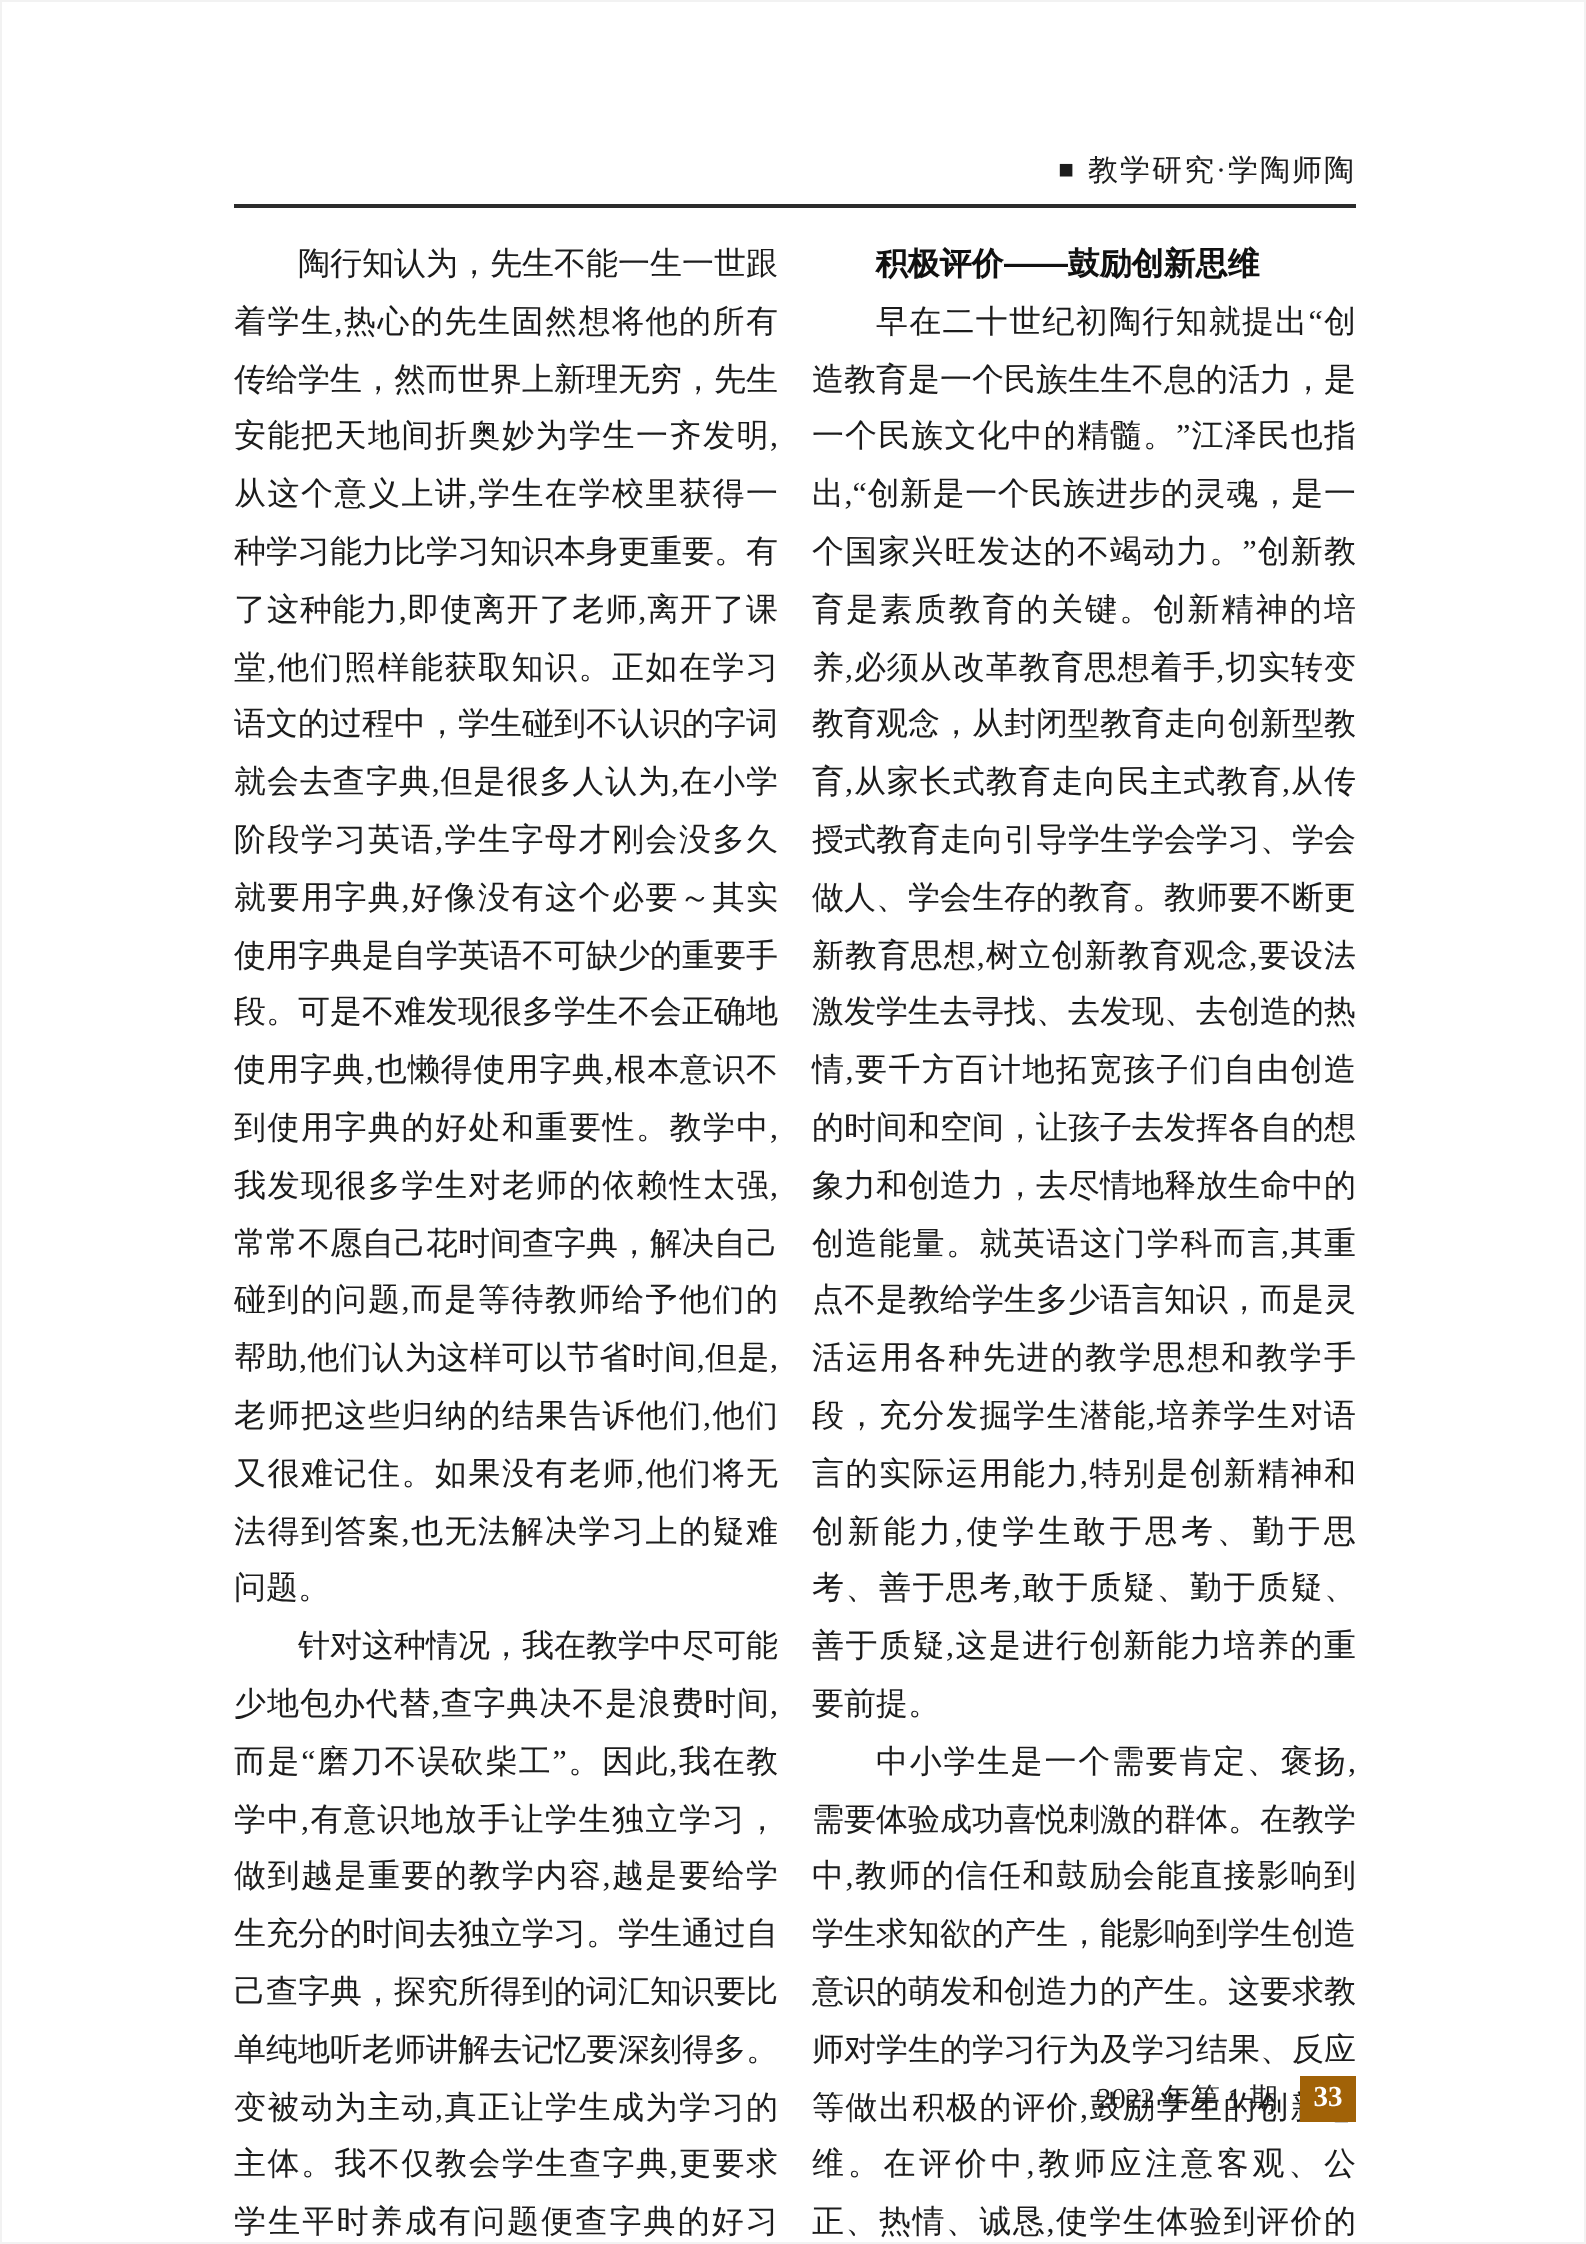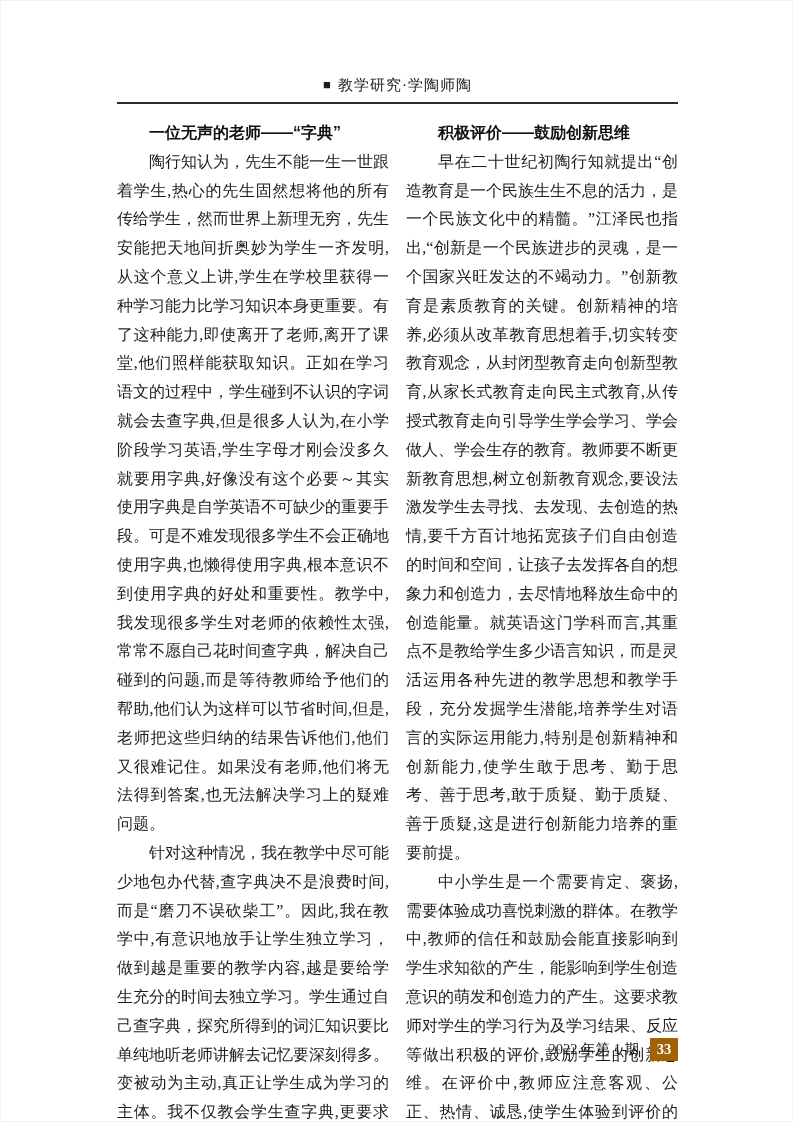--- a/index.html
+++ b/index.html
@@ -16,21 +16,21 @@
     box-shadow: inset 0 0 0 1px #f2f2f2;
     font-family: "Liberation Serif", serif;
   }
   .content {
     position: absolute;
     left: 117px;
     top: 76px;
     width: 561px;
   }
   .page-header {
-    text-align: center;
+    text-align: right;
     font-size: 15px;
     color: #1c1c1c;
     letter-spacing: 1px;
     padding-bottom: 7px;
     border-bottom: 2px solid #2b2b2b;
   }
   .page-header .marker {
     display: inline-block;
     transform: translateY(-1px);
     margin-right: 6px;
@@ -94,21 +94,20 @@
 
   <div class="content">
 
     <div class="page-header">
       <span class="marker">■</span><span>教学研究·学陶师陶</span>
     </div>
 
     <div class="columns">
 
       <div class="col">
-        <div class="sec-heading">一位无声的老师——“字典”</div>
         <p>陶行知认为，先生不能一生一世跟着学生,热心的先生固然想将他的所有传给学生，然而世界上新理无穷，先生安能把天地间折奥妙为学生一齐发明,从这个意义上讲,学生在学校里获得一种学习能力比学习知识本身更重要。有了这种能力,即使离开了老师,离开了课堂,他们照样能获取知识。正如在学习语文的过程中，学生碰到不认识的字词就会去查字典,但是很多人认为,在小学阶段学习英语,学生字母才刚会没多久就要用字典,好像没有这个必要～其实使用字典是自学英语不可缺少的重要手段。可是不难发现很多学生不会正确地使用字典,也懒得使用字典,根本意识不到使用字典的好处和重要性。教学中,我发现很多学生对老师的依赖性太强,常常不愿自己花时间查字典，解决自己碰到的问题,而是等待教师给予他们的帮助,他们认为这样可以节省时间,但是,老师把这些归纳的结果告诉他们,他们又很难记住。如果没有老师,他们将无法得到答案,也无法解决学习上的疑难问题。</p>
         <p>针对这种情况，我在教学中尽可能少地包办代替,查字典决不是浪费时间,而是“磨刀不误砍柴工”。因此,我在教学中,有意识地放手让学生独立学习，做到越是重要的教学内容,越是要给学生充分的时间去独立学习。学生通过自己查字典，探究所得到的词汇知识要比单纯地听老师讲解去记忆要深刻得多。变被动为主动,真正让学生成为学习的主体。我不仅教会学生查字典,更要求学生平时养成有问题便查字典的好习惯。这既有利于进入一种语言环境，又可以在阅读英语中掌握有关词汇,扩大词汇量,提高阅读能力。只有这样,才能使学生处于一种能动的、积极的学习状态,真正把学生放到主体地位,做到像陶行知先生说的那样:“把小孩子的大脑、双</p>
       </div>
 
       <div class="col">
         <div class="sec-heading">积极评价——鼓励创新思维</div>
         <p>早在二十世纪初陶行知就提出“创造教育是一个民族生生不息的活力，是一个民族文化中的精髓。”江泽民也指出,“创新是一个民族进步的灵魂，是一个国家兴旺发达的不竭动力。”创新教育是素质教育的关键。创新精神的培养,必须从改革教育思想着手,切实转变教育观念，从封闭型教育走向创新型教育,从家长式教育走向民主式教育,从传授式教育走向引导学生学会学习、学会做人、学会生存的教育。教师要不断更新教育思想,树立创新教育观念,要设法激发学生去寻找、去发现、去创造的热情,要千方百计地拓宽孩子们自由创造的时间和空间，让孩子去发挥各自的想象力和创造力，去尽情地释放生命中的创造能量。就英语这门学科而言,其重点不是教给学生多少语言知识，而是灵活运用各种先进的教学思想和教学手段，充分发掘学生潜能,培养学生对语言的实际运用能力,特别是创新精神和创新能力,使学生敢于思考、勤于思考、善于思考,敢于质疑、勤于质疑、善于质疑,这是进行创新能力培养的重要前提。</p>
         <p>中小学生是一个需要肯定、褒扬,需要体验成功喜悦刺激的群体。在教学中,教师的信任和鼓励会能直接影响到学生求知欲的产生，能影响到学生创造意识的萌发和创造力的产生。这要求教师对学生的学习行为及学习结果、反应等做出积极的评价,鼓励学生的创新思维。在评价中,教师应注意客观、公正、热情、诚恳,使学生体验到评价的严肃性,注意发挥评价的鼓励作用。以鼓励为主,满足学生的成功需要,调动他们的积极性。不同程度的学生,设以不同程度的要求,并分层次评价指导。对优秀学生，给予严格和高要求的评</p>
       </div>
 

